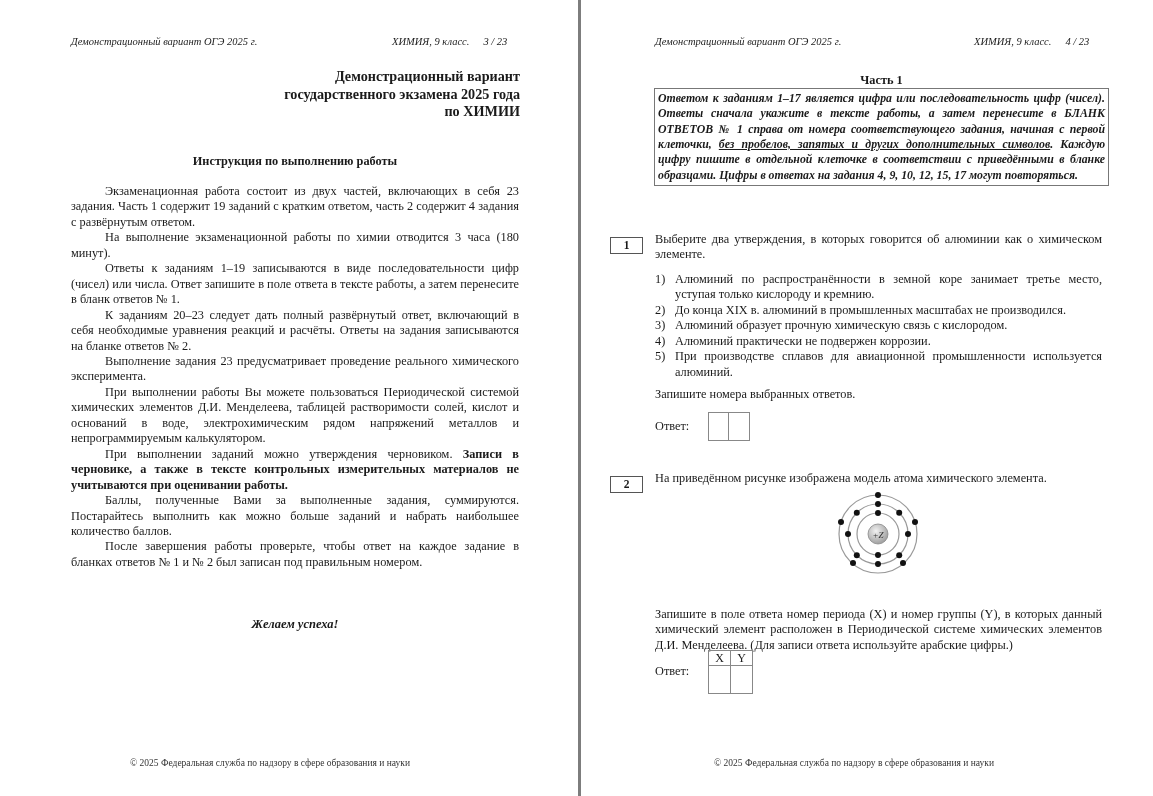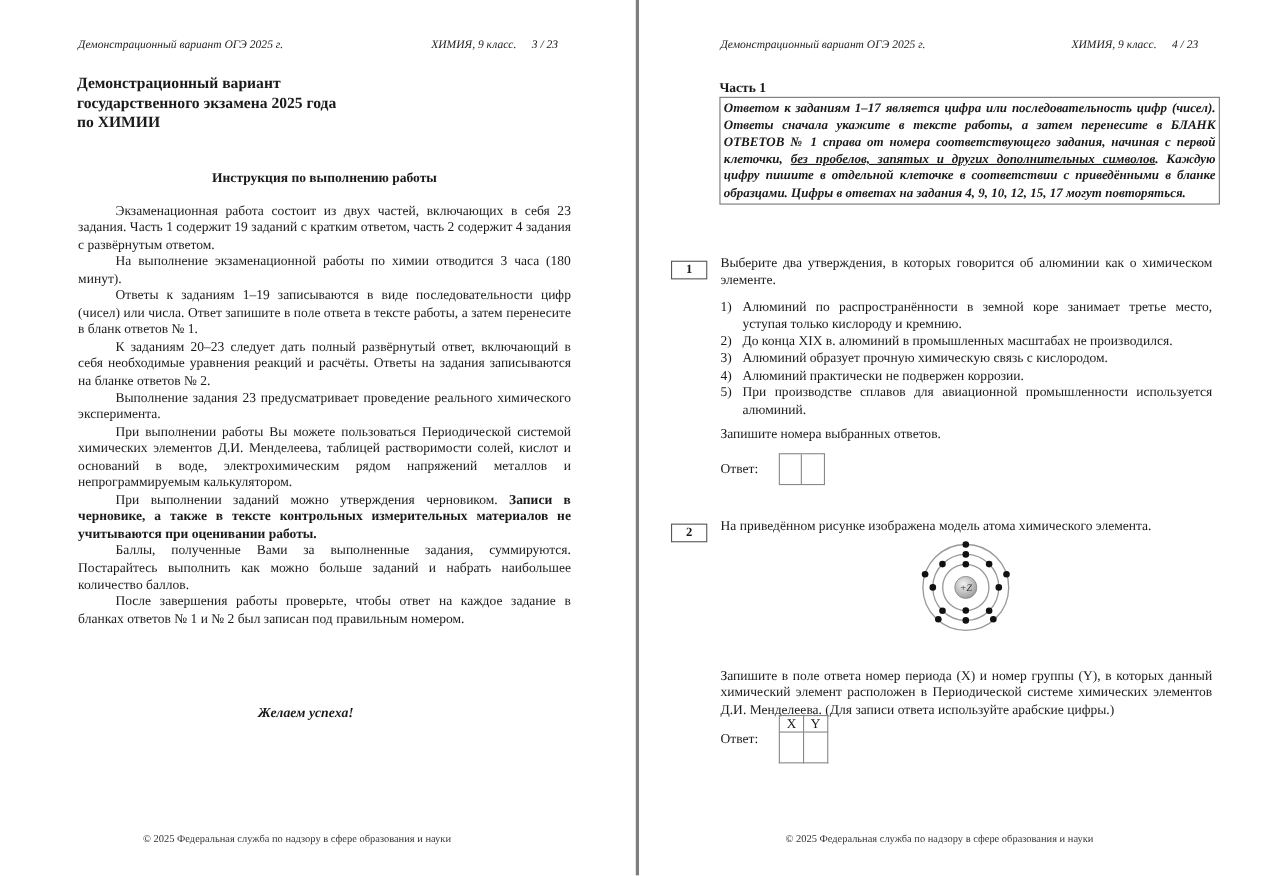--- a/index.html
+++ b/index.html
@@ -10,29 +10,29 @@
   .page-left { left: 0; width: 578px; }
   .page-right { left: 581px; width: 572px; }
   .divider { position: absolute; left: 578px; top: 0; width: 3px; height: 796px; background: #7d7d7d; }
 
   .running-head { position: absolute; top: 36px; font-size: 10.5px; color: #222; white-space: nowrap; font-style: italic; }
   .running-head .pg { display: inline-block; margin-left: 14px; }
 
   .footer { position: absolute; top: 758px; font-size: 9.5px; color: #333; white-space: nowrap; }
 
   
-  .title-block { position: absolute; left: 70px; width: 450px; top: 68px; text-align: left; font-weight: bold; font-size: 14.2px; line-height: 17.6px; }
+  .title-block { position: absolute; left: 70px; width: 450px; top: 68px; text-align: right; font-weight: bold; font-size: 14.2px; line-height: 17.6px; }
   .subtitle { position: absolute; left: 70px; width: 450px; top: 154px; text-align: center; font-weight: bold; font-size: 12.3px; }
   .body-text { position: absolute; left: 71px; width: 448px; top: 184px; font-size: 12.3px; line-height: 15.45px; text-align: justify; }
   .body-text p { text-indent: 34px; }
   .body-text b { font-weight: bold; }
-  .wish { position: absolute; left: 53px; width: 450px; top: 617px; text-align: center; font-weight: bold; font-style: italic; font-size: 12.5px; margin-top: 24px; }
+  .wish { position: absolute; left: 70px; width: 450px; top: 617px; text-align: center; font-weight: bold; font-style: italic; font-size: 12.5px; }
 
   
-  .part-title { position: absolute; left: 73px; width: 455px; top: 73px; text-align: left; font-weight: bold; font-size: 12.3px; }
+  .part-title { position: absolute; left: 73px; width: 455px; top: 73px; text-align: center; font-weight: bold; font-size: 12.3px; }
   .instr-box { position: absolute; left: 73px; top: 88px; width: 455px; border: 1.2px solid #777; padding: 2px 3px 2px 3px; font-size: 11.8px; line-height: 15.35px; font-weight: bold; font-style: italic; text-align: justify; }
   .instr-box u { text-decoration: underline; }
 
   .task-num { position: absolute; left: 29px; width: 33px; height: 17px; border: 1.3px solid #555; font-weight: bold; font-size: 11.5px; text-align: center; line-height: 15px; }
   .task-text { position: absolute; left: 74px; width: 447px; font-size: 12.3px; line-height: 15.45px; text-align: justify; }
   .opts { position: absolute; left: 74px; width: 447px; font-size: 12.3px; line-height: 15.45px; list-style: none; }
   .opts li { display: flex; }
   .opts .n { width: 20px; flex: none; }
   .opts .t { flex: 1; text-align: justify; }
 

